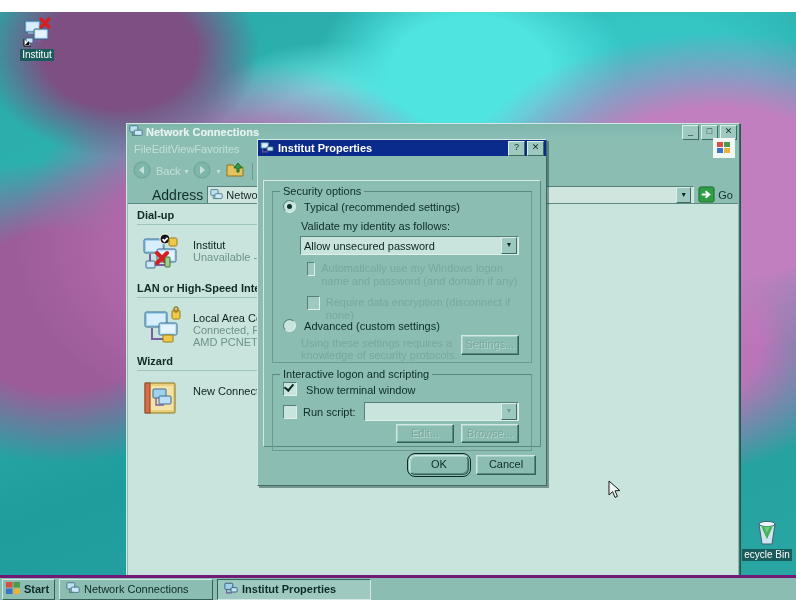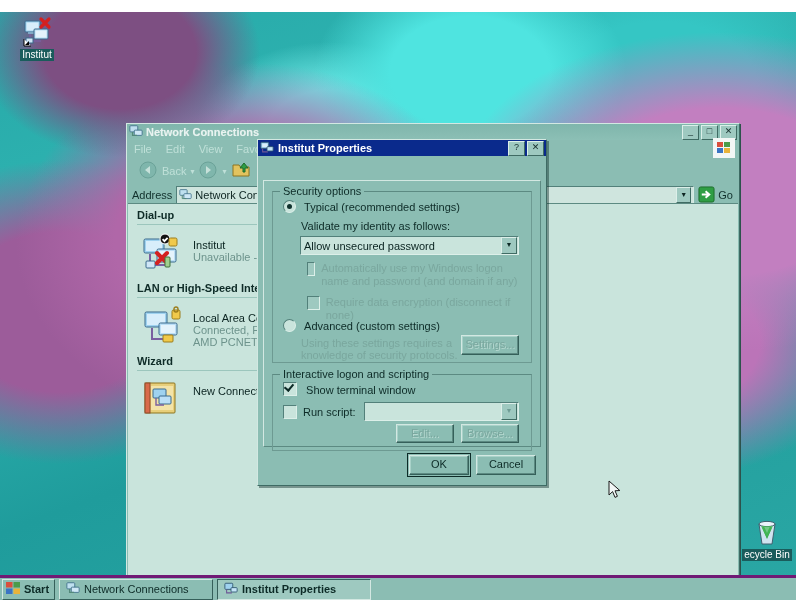--- a/index.html
+++ b/index.html
@@ -38,23 +38,23 @@
     box-shadow:1px 1px 0 #2d524c;}
   #netwin .tbar{height:16px;display:flex;align-items:center;padding:0 2px;
     background:linear-gradient(180deg,#7fb6ac 0%, #8cbfb5 100%);}
   #netwin .tbar .t{font-size:11px;font-weight:bold;color:#e8f3f0;margin-left:3px;
     text-shadow:0 0 1px rgba(255,255,255,.4);}
   .sysbtns{margin-left:auto;display:flex;gap:2px;}
   .sysbtn{width:15px;height:13px;background:#9ec9c0;font-size:9px;line-height:11px;
     text-align:center;color:#17302d;
     border-top:1px solid #dcefe9;border-left:1px solid #dcefe9;
     border-right:1px solid #3f6b63;border-bottom:1px solid #3f6b63;}
-  .menubar{height:17px;display:flex;align-items:center;padding-left:7px;gap:14px;
+  .menubar{height:17px;display:flex;align-items:center;padding-left:7px;
     color:#bfe0d8;font-size:11px;}
-  .toolbar{height:28px;display:flex;align-items:center;padding-left:11px;gap:4px;}
+  .toolbar{height:28px;display:flex;align-items:center;padding-left:5px;gap:4px;}
   .addrbar{height:20px;display:flex;align-items:center;padding-left:5px;gap:4px;}
   .addrfield{flex:1;height:16px;background:#cfe5de;display:flex;align-items:center;
     border-top:1px solid #52807a;border-left:1px solid #52807a;
     border-right:1px solid #d6eae4;border-bottom:1px solid #d6eae4;padding:0 2px;}
   .addrfield .txt{font-size:11px;color:#0d2421;margin-left:3px;}
   .ddarrow{width:13px;height:14px;background:#9ec9c0;margin-left:auto;
     border-top:1px solid #dcefe9;border-left:1px solid #dcefe9;
     border-right:1px solid #3f6b63;border-bottom:1px solid #3f6b63;
     font-size:7px;line-height:13px;text-align:center;color:#0d2421;}
   .gobtn{display:flex;align-items:center;gap:3px;font-size:11px;color:#11302c;padding-right:6px;}
@@ -110,21 +110,21 @@
   .combo .arw{width:14px;height:15px;margin-left:auto;margin-right:1px;background:#9ec9c0;
     border-top:1px solid #dcefe9;border-left:1px solid #dcefe9;
     border-right:1px solid #3f6b63;border-bottom:1px solid #3f6b63;
     font-size:7px;line-height:14px;text-align:center;color:#0d2b27;}
   .combo.dis .arw{color:#6e9c94;}
   .btn{background:#8bbdb3;font-size:11px;color:#0d2b27;text-align:center;
     border-top:1px solid #d3e8e2;border-left:1px solid #d3e8e2;
     border-right:1px solid #35605a;border-bottom:1px solid #35605a;
     box-shadow:inset -1px -1px 0 #5c8a82, inset 1px 1px 0 #a9d2c9;}
   .btn.dis{color:#7aa79e;text-shadow:1px 1px 0 #b6d8d0;}
-  .btn.def{outline:1px solid #0d2b27;outline-offset:1px;}
+  .btn.def{outline:1px solid #0d2b27;outline-offset:1px;border-radius:6px;}
   
   #taskbar{position:absolute;left:0;bottom:0;width:796px;height:22px;background:#8bbdb3;
     border-top:3px solid #701a75;display:flex;align-items:center;}
   #startbtn{height:19px;margin-left:2px;display:flex;align-items:center;gap:3px;padding:0 5px 0 3px;
     background:#8bbdb3;font-weight:bold;font-size:11px;color:#0d2b27;
     border-top:1px solid #d3e8e2;border-left:1px solid #d3e8e2;
     border-right:1px solid #35605a;border-bottom:1px solid #35605a;}
   .taskbtn{height:19px;margin-left:4px;display:flex;align-items:center;gap:4px;padding:0 6px;
     font-size:11px;color:#0d2b27;min-width:140px;}
   .taskbtn.up{background:#8bbdb3;
@@ -237,21 +237,21 @@
       <span style="width:1px;height:17px;background:#6d9a92;margin:0 3px;"></span>
       <span>
         <svg width="18" height="18" viewBox="0 0 18 18">
           <circle cx="7.5" cy="7.5" r="4.5" fill="none" stroke="#d8a23a" stroke-width="2"></circle>
           <path d="M11 11 L16 16" stroke="#d8a23a" stroke-width="2.4"></path>
         </svg>
       </span>
     </div>
 
     <div class="addrbar">
-      <span style="color:#11302c;font-size:11px;">Address</span>
+      <span style="color:#11302c;font-size:14px;margin-left:20px;">Address</span>
       <div class="addrfield">
         <span>
           <svg width="13" height="13" viewBox="0 0 16 16">
             <rect x="1" y="2" width="9" height="7" rx="1" fill="#bfe0ef" stroke="#3f7089"></rect>
             <rect x="6" y="7" width="9" height="6" rx="1" fill="#cfe8f6" stroke="#3f7089"></rect>
             <path d="M4 9 L4 13 L9 13" fill="none" stroke="#53897a" stroke-width="1.2"></path>
           </svg>
         </span>
         <span class="txt">Network Connections</span>
         <span class="ddarrow">▼</span>

